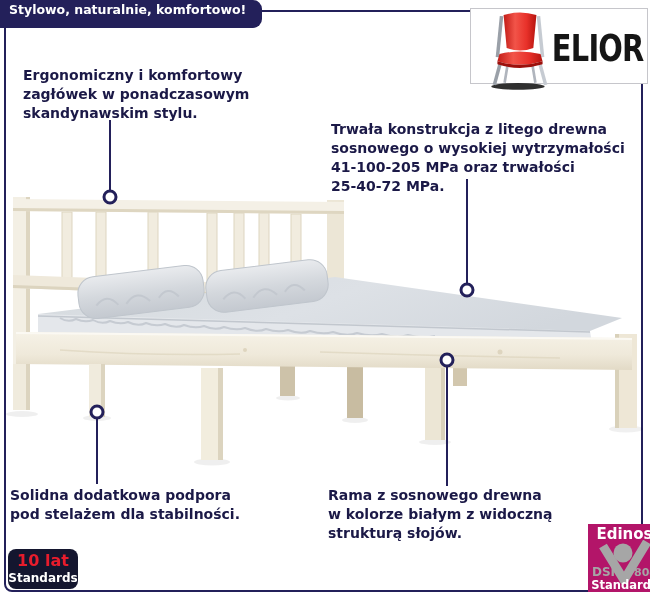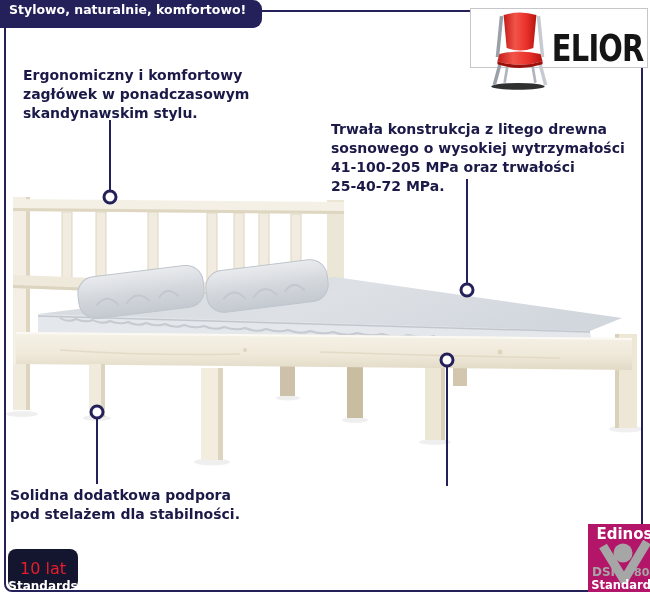--- a/index.html
+++ b/index.html
@@ -9,31 +9,31 @@
     --mattress:#d9dde2; --pillow:#d4d8dd;
   }
   html,body{margin:0;padding:0;background:#fff;}
   .canvas{position:relative;width:650px;height:605px;background:#ffffff;overflow:hidden;
           font-family:"DejaVu Sans","Liberation Sans",sans-serif;}
   .frame{position:absolute;left:4px;top:10px;width:639px;height:582px;box-sizing:border-box;
          border:2px solid var(--navy);border-radius:8px;}
   .banner{position:absolute;left:0;top:0;width:262px;height:28px;background:var(--navy);
           border-radius:0 9px 9px 0;color:#fff;font-size:12.5px;font-weight:bold;
           line-height:19px;padding-left:9px;box-sizing:border-box;z-index:6;white-space:nowrap;}
-  .logo-box{position:absolute;left:470px;top:8px;width:178px;height:60px;background:#fff;
+  .logo-box{position:absolute;left:470px;top:8px;width:178px;height:76px;background:#fff;
             border:1px solid #c6c6cb;box-sizing:border-box;z-index:5;}
   .logo-text{position:absolute;right:3px;top:21px;font-size:37px;font-weight:bold;
              color:var(--logo-black);letter-spacing:-1px;transform:scaleX(.78);
              transform-origin:right center;line-height:37px;}
   .chair{position:absolute;left:16px;top:3px;}
   .txt{position:absolute;white-space:pre-line;color:var(--text-navy);
        font-size:14px;line-height:19px;font-weight:bold;z-index:4;}
   .badge-warranty{position:absolute;left:8px;top:549px;width:70px;height:40px;
                   background:var(--badge-navy);border-radius:8px;z-index:6;text-align:center;}
-  .bw1{color:var(--red);font-size:16px;font-weight:normal;line-height:20px;margin-top:10px;}
+  .bw1{color:var(--red);font-size:16px;font-weight:bold;line-height:20px;margin-top:2px;}
   .bw2{color:#fff;font-size:12px;font-weight:bold;line-height:15px;}
   .badge-cert{position:absolute;left:588px;top:524px;width:73px;height:68px;
               background:var(--magenta);z-index:6;}
   .bc-title{position:absolute;top:1px;left:0;right:0;text-align:center;color:#fff;
             font-size:15px;font-weight:bold;}
   .bc-mark{position:absolute;left:9px;top:16px;}
   .bc-left{position:absolute;left:4px;bottom:13px;color:var(--cert-gray);
            font-size:12px;font-weight:bold;}
   .bc-right{position:absolute;right:4px;bottom:13px;color:var(--cert-gray);
             font-size:11px;font-weight:bold;}
@@ -183,20 +183,23 @@
 
   <div class="txt" style="left:23px;top:66px;">Ergonomiczny i komfortowy
 zagłówek w ponadczasowym
 skandynawskim stylu.</div>
   <div class="txt" style="left:331px;top:120px;">Trwała konstrukcja z litego drewna
 sosnowego o wysokiej wytrzymałości
 41-100-205 MPa oraz trwałości
 25-40-72 MPa.</div>
   <div class="txt" style="left:10px;top:486px;">Solidna dodatkowa podpora
 pod stelażem dla stabilności.</div>
+  <div class="txt" style="left:328px;top:486px;">Rama z sosnowego drewna
+w kolorze białym z widoczną
+strukturą słojów.</div>
 
   <div class="badge-warranty">
     <div class="bw1">10 lat</div>
     <div class="bw2">Standards</div>
   </div>
 
   <div class="badge-cert">
     <div class="bc-title">Edinos</div>
     <svg class="bc-mark" width="55" height="44" viewBox="0 0 55 44">
       <path d="M6,6 L27,40 L50,2" stroke="#a6a6a6" stroke-width="9" fill="none"></path>

